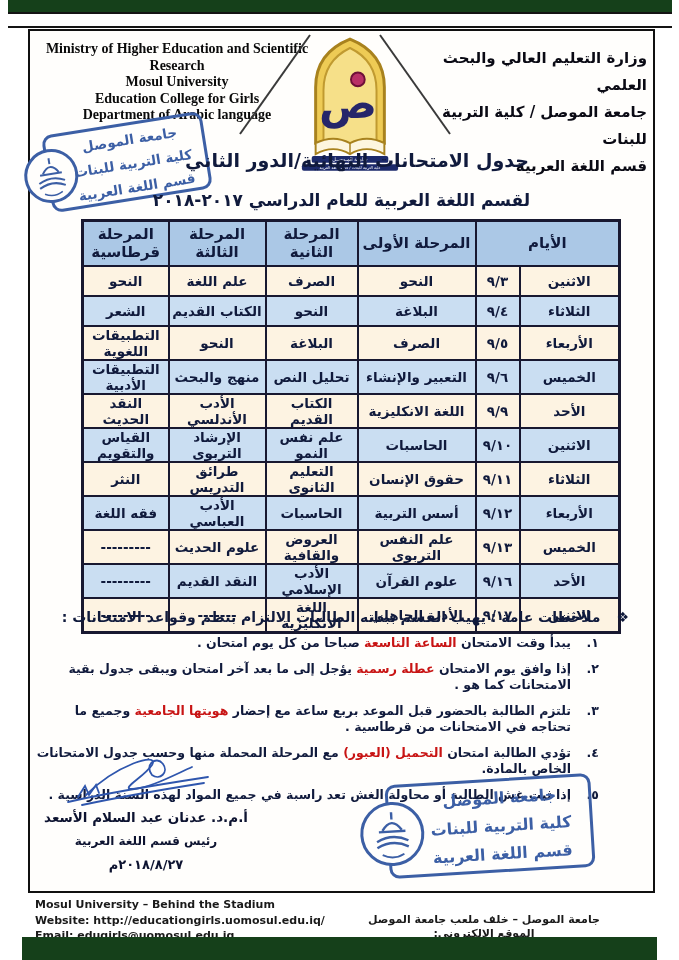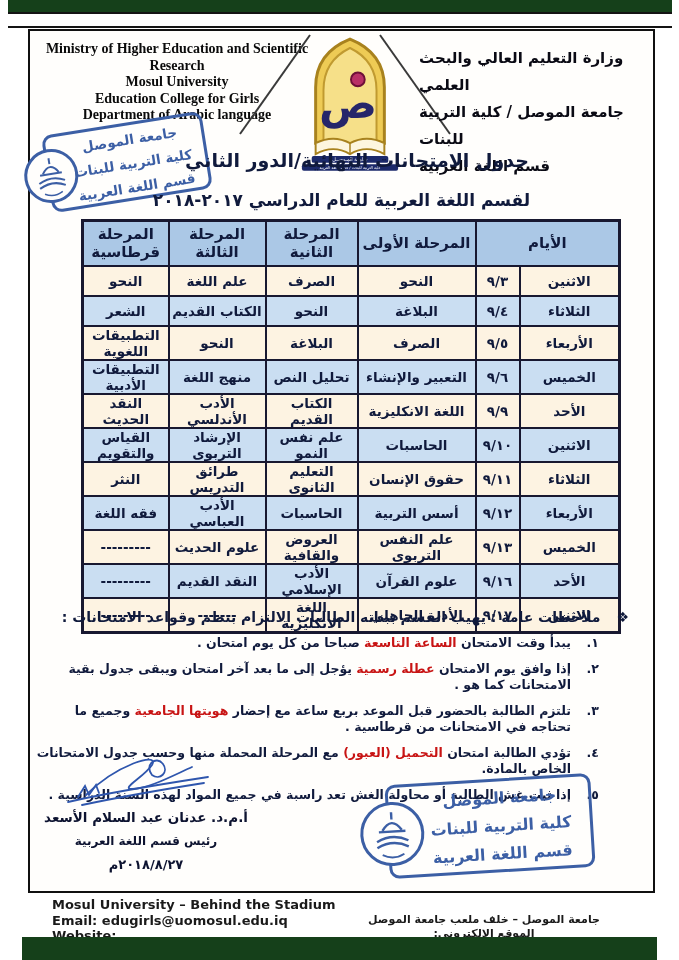--- a/index.html
+++ b/index.html
@@ -11,21 +11,21 @@
   
   .bar-top { position:absolute; left:8px; top:0; width:664px; height:12px; background:#15401a; }
   .strip   { position:absolute; left:8px; top:12px; width:664px; height:16px; background:#ffffff;
              border-top:2px solid #141414; border-bottom:2px solid #141414; }
   .bar-bottom { position:absolute; left:22px; top:937px; width:635px; height:23px; background:#15401a; }
   
   .frame { position:absolute; left:28px; top:29px; width:627px; height:864px; border:2px solid #101010; background:#fffefc; }
   
   .hdr-en { position:absolute; left:6px; top:10px; width:282px; text-align:center;
             font-family:"Liberation Serif", serif; font-weight:bold; font-size:14px; line-height:16.5px; color:#0a0a0a; }
-  .hdr-ar { position:absolute; right:6px; top:14px; width:228px; text-align:left; direction:rtl;
+  .hdr-ar { position:absolute; right:6px; top:14px; width:228px; text-align:right; direction:rtl;
             font-weight:bold; font-size:15px; line-height:27px; color:#0a0a14; }
   .ribbon { position:absolute; left:200px; top:2px; width:230px; height:103px; }
   .logo   { position:absolute; left:266px; top:2px; width:108px; height:138px; }
   
   .stamp { border:3px solid #3c5fa5; border-radius:10px; color:#3c5fa5; font-weight:bold;
            text-align:center; background:rgba(255,255,255,0.0); }
   .stamp-top { position:absolute; left:16px; top:92px; width:162px; height:78px;
                transform:rotate(-9deg); font-size:13.5px; line-height:24px; padding:2px 4px 0 16px; }
   .stamp-bottom { position:absolute; left:357px; top:748px; width:206px; height:94px;
                transform:rotate(-3.5deg); font-size:16px; line-height:28px; padding:3px 4px 0 26px; }
@@ -55,21 +55,21 @@
   .note-item { display:flex; gap:10px; margin-top:10px; padding-right:36px; font-size:12.5px; font-weight:bold; line-height:16px; }
   .note-num { min-width:18px; }
   .red { color:#c81414; }
   
   .sig { position:absolute; left:10px; top:714px; width:212px; text-align:center; direction:rtl; color:#0d1330; }
   .sig svg { display:block; margin:0 auto; }
   .sig-name { font-size:13.5px; font-weight:bold; margin-top:2px;text-align:center; }
   .sig-role { font-size:12px; font-weight:bold; margin-top:9px; }
   .sig-date { font-size:13px; font-weight:bold; margin-top:9px; }
   
-  .foot-en { position:absolute; left:52px; top:897px; width:330px; font-size:13px; font-weight:bold;
+  .foot-en { position:absolute; left:35px; top:897px; width:330px; font-size:11px; font-weight:bold;
              color:#1a1a1a; line-height:15.5px; }
   .foot-ar { position:absolute; right:30px; top:913px; width:330px; text-align:center; direction:rtl;
              font-size:11px; font-weight:bold; color:#1a1a1a; line-height:13.5px; }
 </style>
 </head>
 <body>
 
 <div class="page">
 
   <div class="bar-top"></div>
@@ -168,21 +168,21 @@
           <td>الصرف</td>
           <td>البلاغة</td>
           <td>النحو</td>
           <td>التطبيقات اللغوية</td>
         </tr>
         <tr class="blue">
           <td class="day">الخميس</td>
           <td class="date">٩/٦</td>
           <td>التعبير والإنشاء</td>
           <td>تحليل النص</td>
-          <td>منهج اللغة</td>
+          <td>منهج والبحث</td>
           <td>التطبيقات الأدبية</td>
         </tr>
         <tr class="cream">
           <td class="day">الأحد</td>
           <td class="date">٩/٩</td>
           <td>اللغة الانكليزية</td>
           <td>الكتاب القديم</td>
           <td>الأدب الأندلسي</td>
           <td>النقد الحديث</td>
         </tr>
@@ -291,22 +291,22 @@
       </div>
       <div>جامعة الموصل</div>
       <div>كلية التربية للبنات</div>
       <div>قسم اللغة العربية</div>
     </div>
 
   </div>
 
   <div class="foot-en">
     <div>Mosul University – Behind the Stadium</div>
+    <div>Website: http://educationgirls.uomosul.edu.iq/</div>
     <div>Email: edugirls@uomosul.edu.iq</div>
-    <div>Website: http://educationgirls.uomosul.edu.iq/</div>
   </div>
   <div class="foot-ar">
     <div>جامعة الموصل – خلف ملعب جامعة الموصل</div>
     <div>الموقع الالكتروني: http://educationgirls.uomosul.edu.iq/</div>
     <div>البريد الالكتروني : edugirls@uomosul.edu.iq</div>
   </div>
 
   <div class="bar-bottom"></div>
 
 </div>

